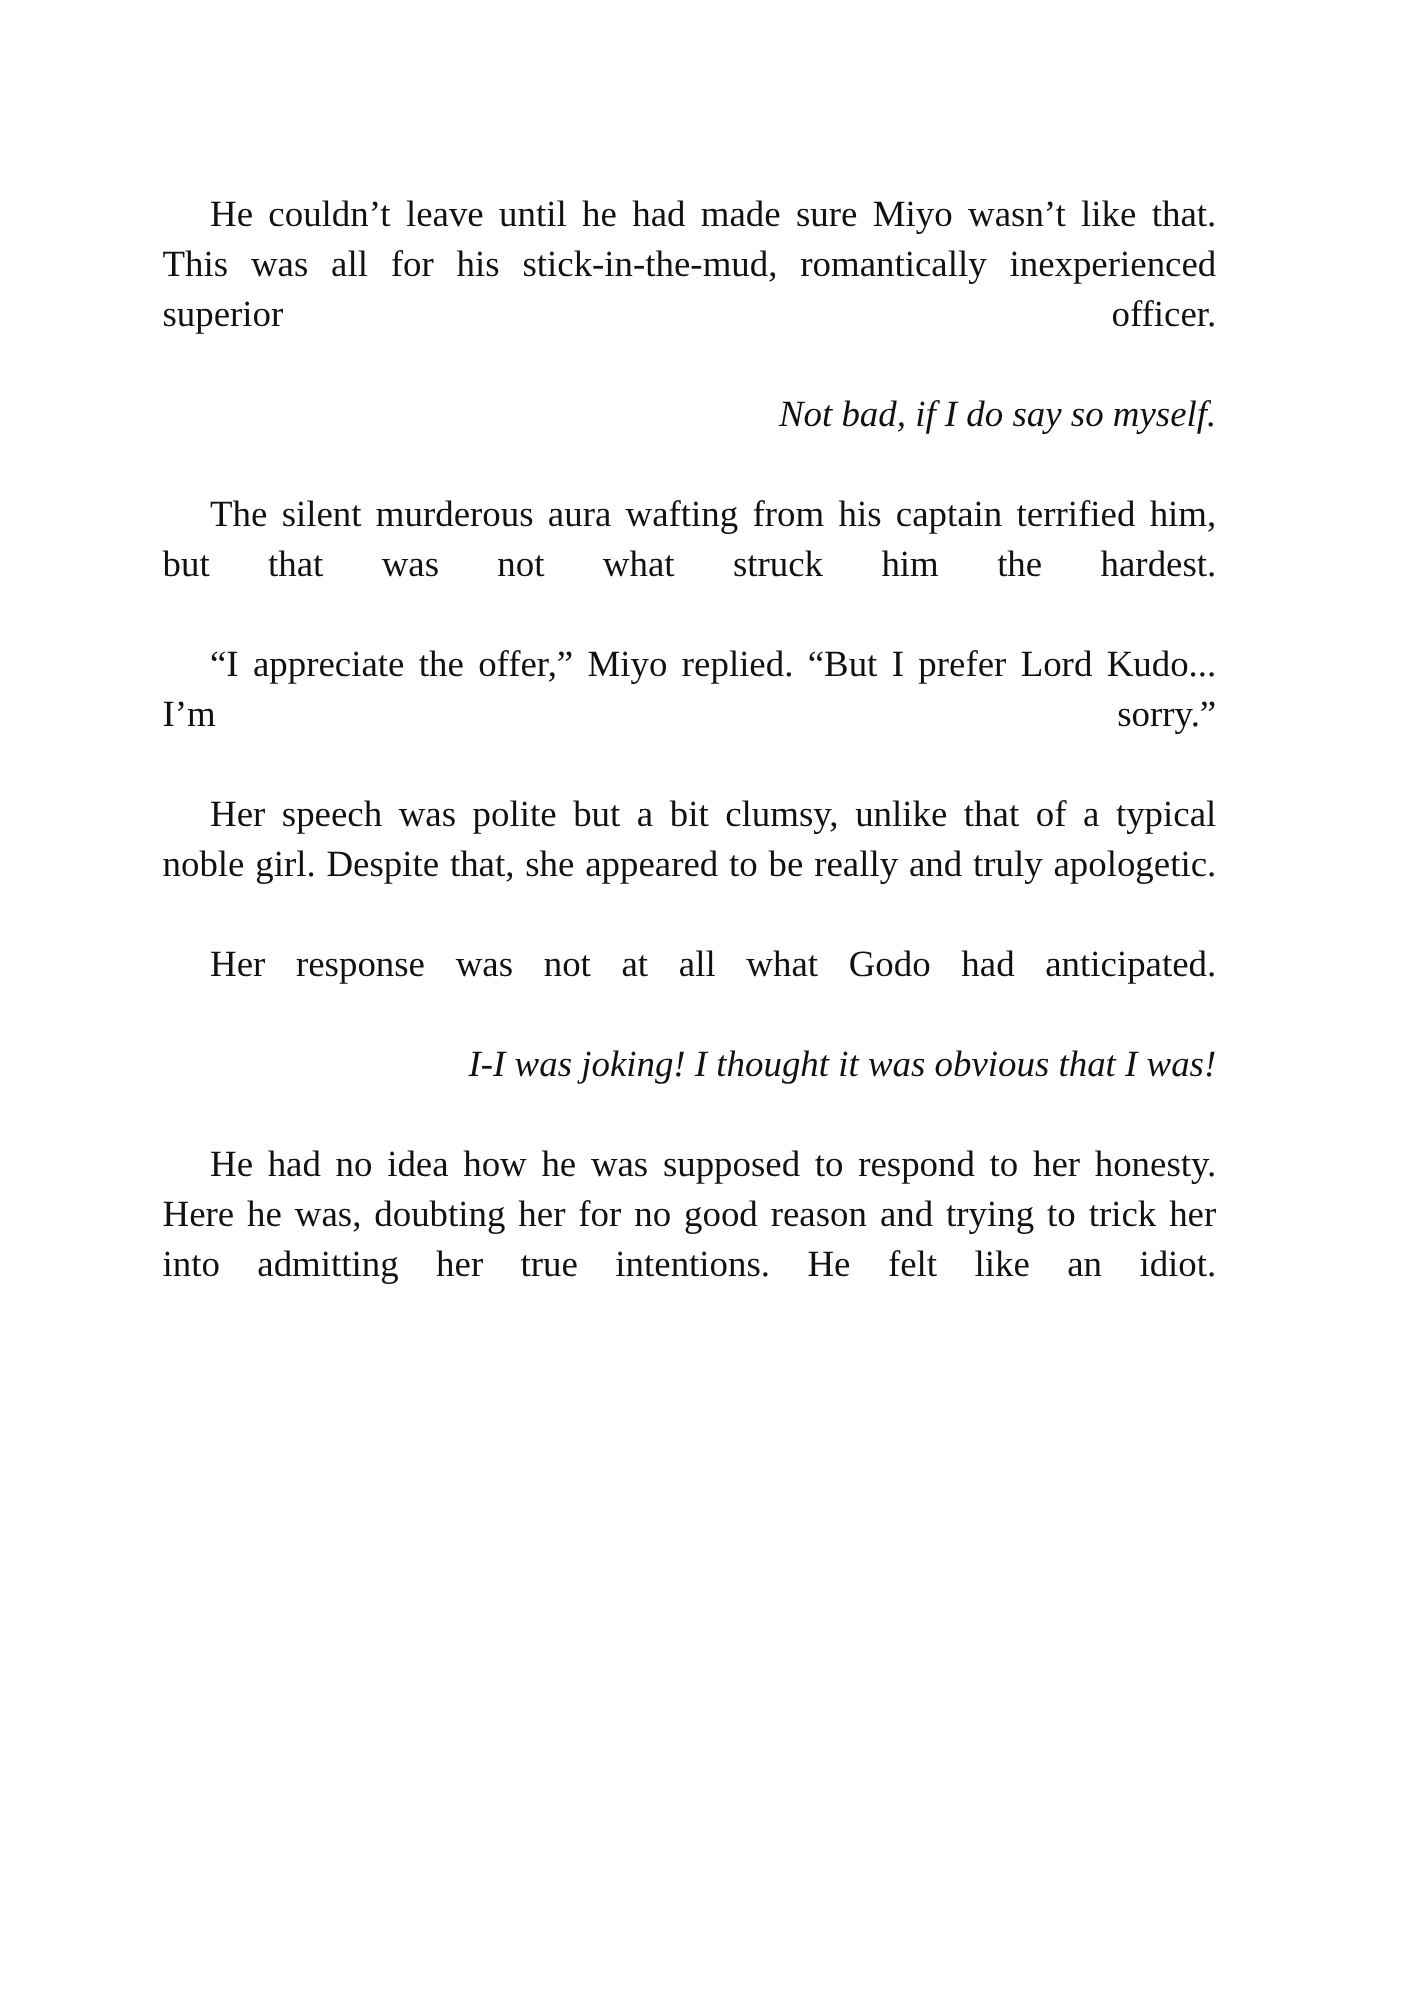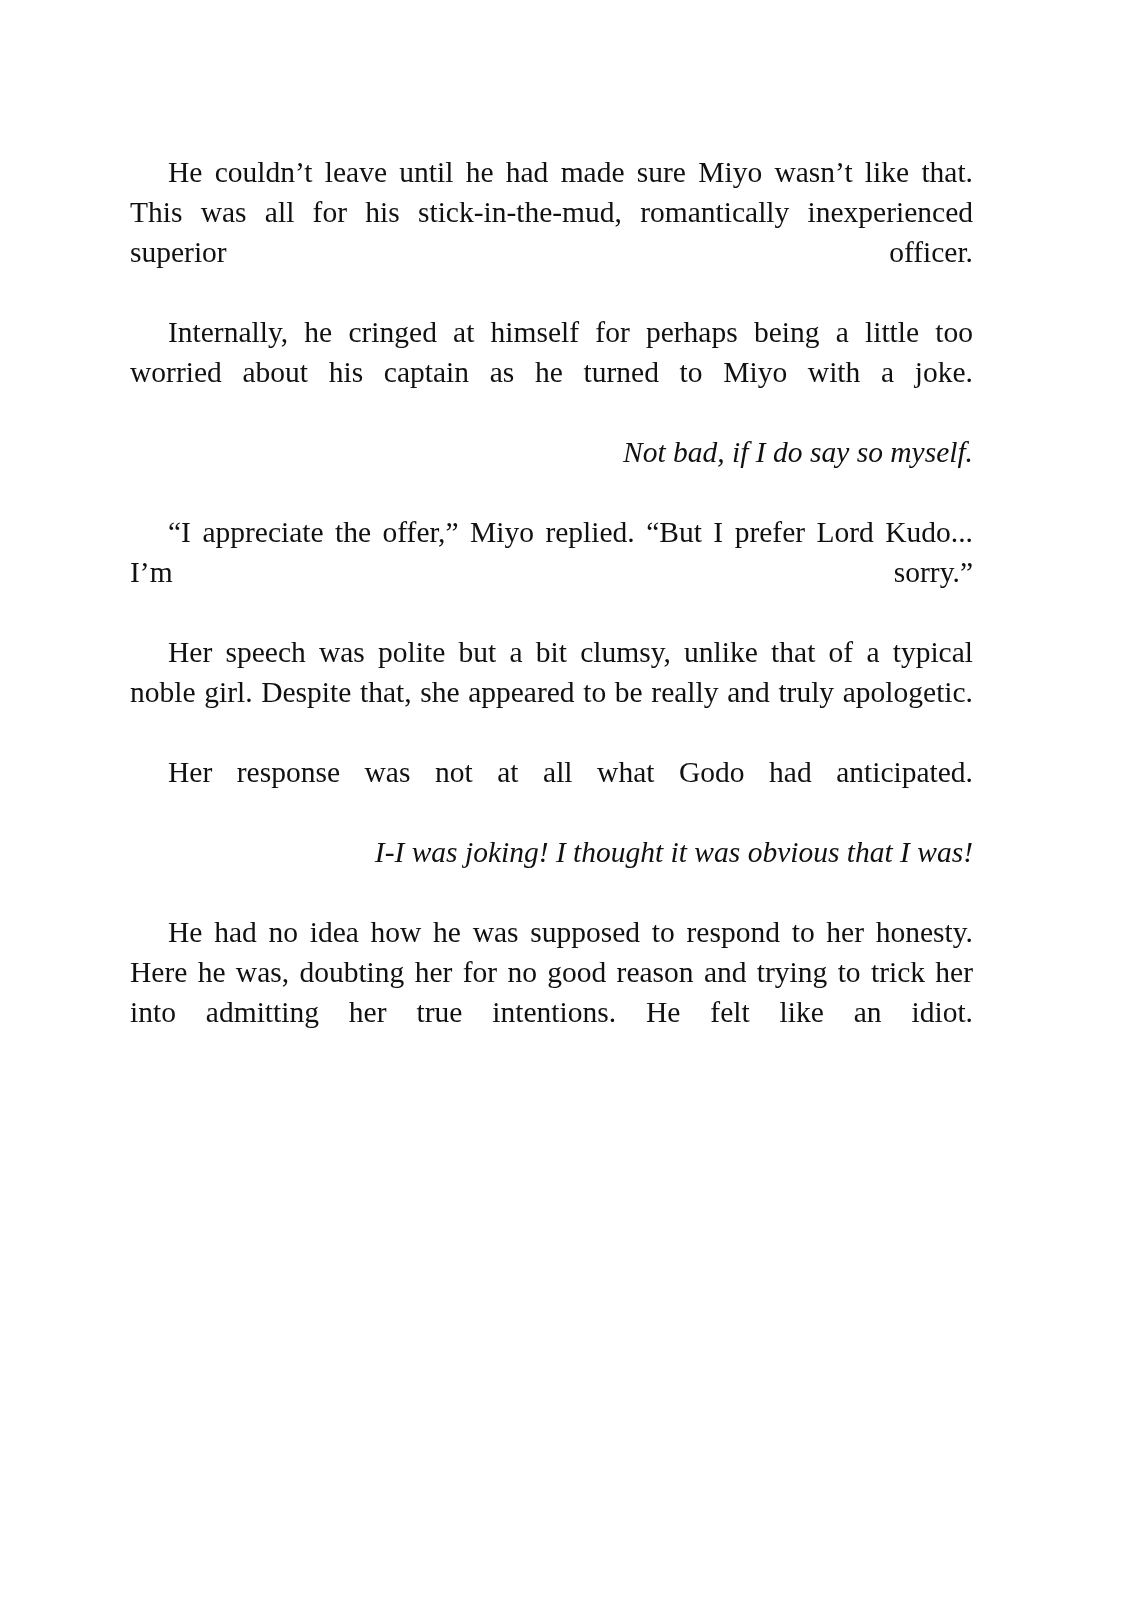--- a/index.html
+++ b/index.html
@@ -76,27 +76,27 @@
 </style>
 </head>
 <body>
 
 <div class="page">
 
   <div class="text-block">
 
     <p class="para">He couldn’t leave until he had made sure Miyo wasn’t like that. This was all for his stick-in-the-mud, romantically inexperienced superior officer.</p>
 
-    <p class="para">Internally, he cringed at himself for perhaps being a little too worried about his captain as he turned to Miyo with a joke.</p>
 
 
 
     <p class="para italic-line">Not bad, if I do say so myself.</p>
 
 
+    <p class="para">The silent murderous aura wafting from his captain terrified him, but that was not what struck him the hardest.</p>
 
     <p class="para">“I appreciate the offer,” Miyo replied. “But I prefer Lord Kudo... I’m sorry.”</p>
 
     <p class="para">Her speech was polite but a bit clumsy, unlike that of a typical noble girl. Despite that, she appeared to be really and truly apologetic.</p>
 
     <p class="para">Her response was not at all what Godo had anticipated.</p>
 
     <p class="para italic-line">I-I was joking! I thought it was obvious that I was!</p>
 
     <p class="para">He had no idea how he was supposed to respond to her honesty. Here he was, doubting her for no good reason and trying to trick her into admitting her true intentions. He felt like an idiot.</p>

